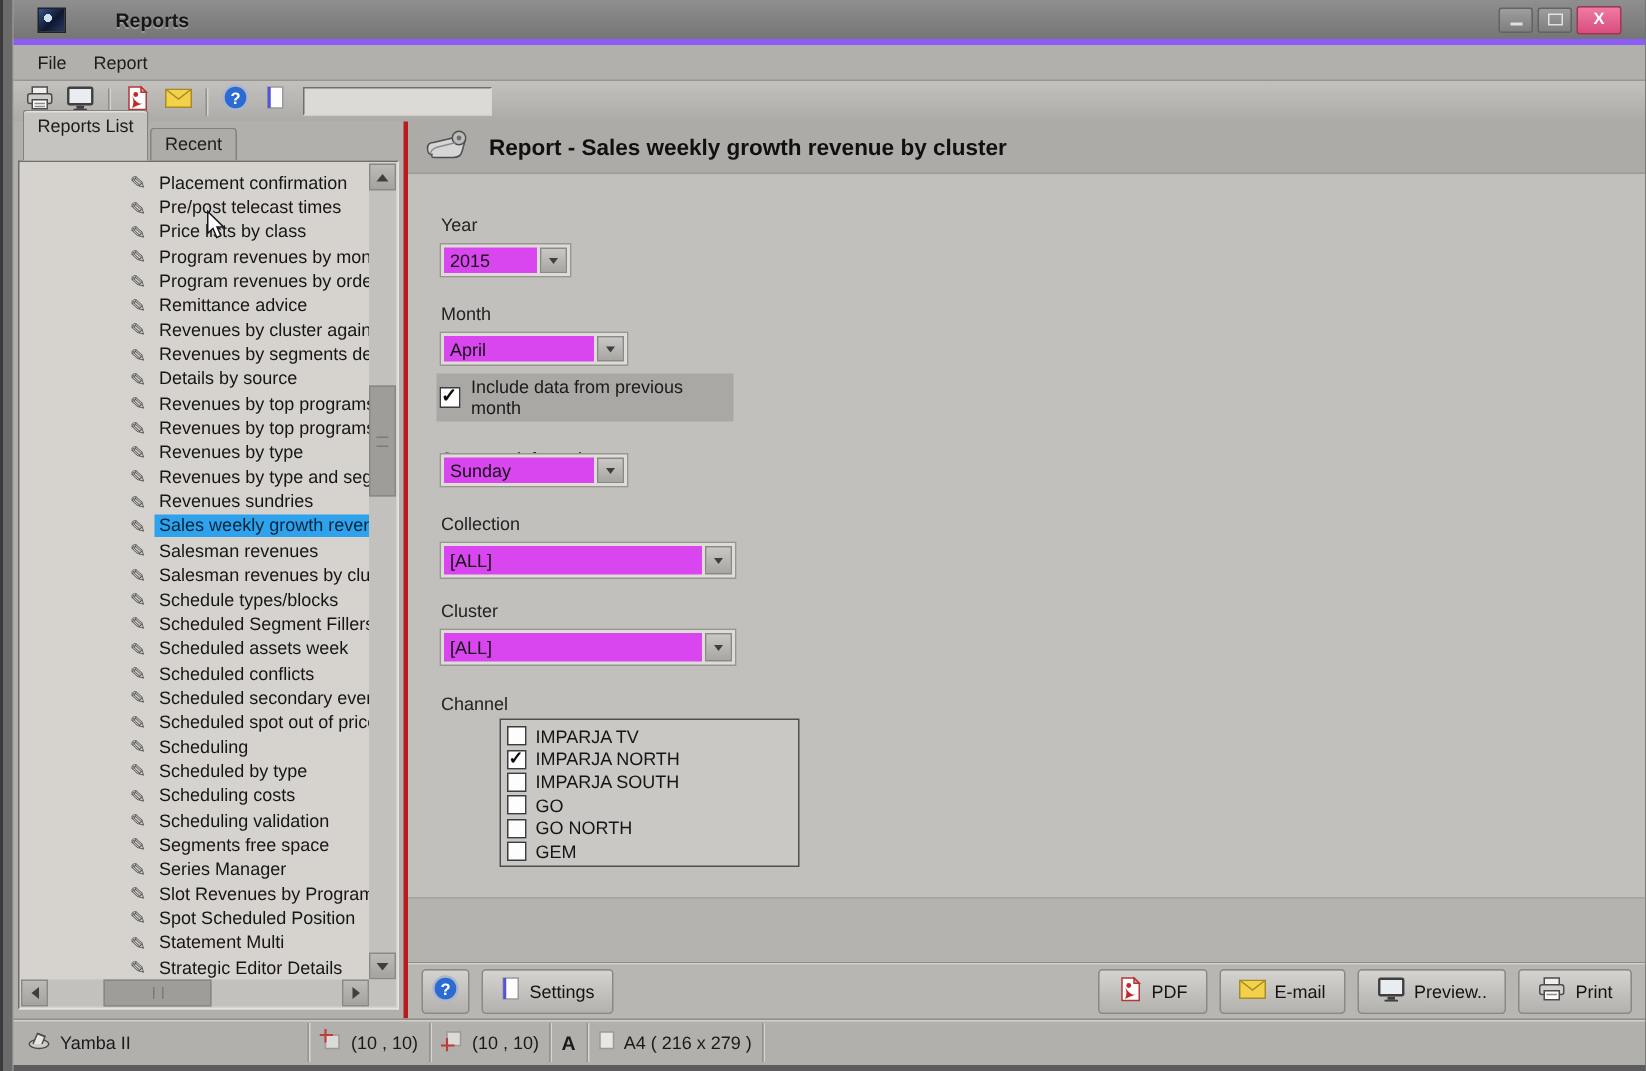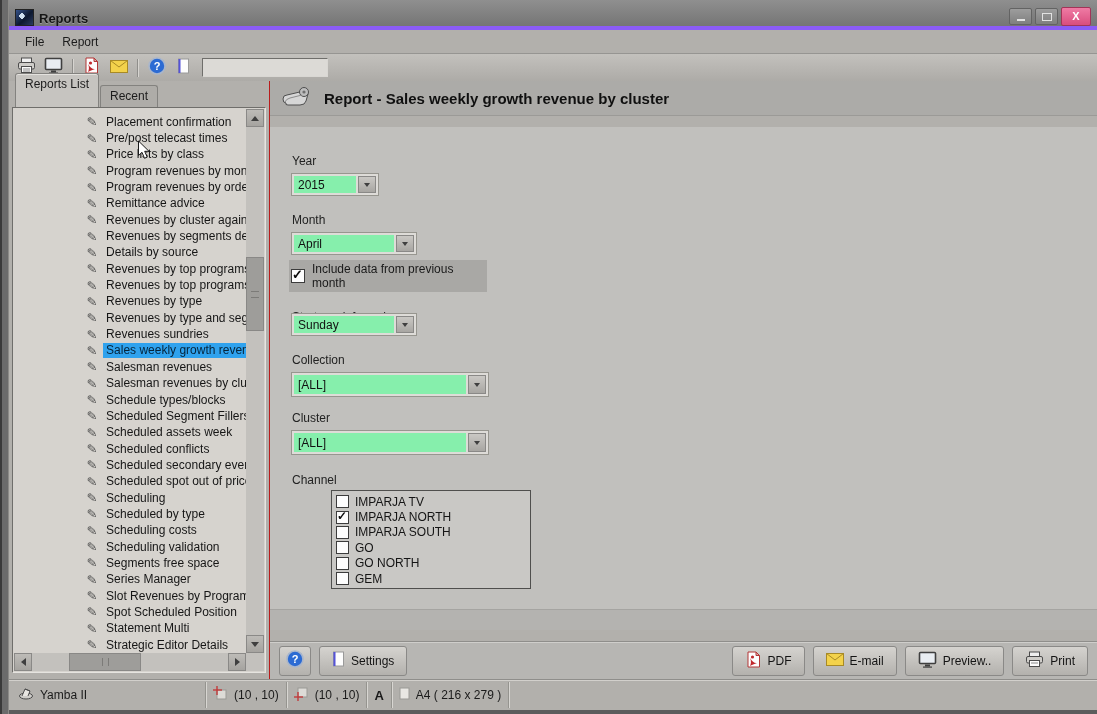--- a/index.html
+++ b/index.html
@@ -7,21 +7,21 @@
           font-family:"Liberation Sans",sans-serif;background:#6d6d6d;
           -webkit-font-smoothing:antialiased;}
   
   .desktop-strip{position:absolute;left:0;top:0;width:8px;height:714px;
     background:linear-gradient(90deg,#3a3a3a 0 2px,#6b6b6b 2px 100%);}
   
   .window{position:absolute;left:8px;top:0;right:0;bottom:0;background:#b2b0ac;
     border-left:1px solid #8c8b88;display:flex;flex-direction:column;}
   
   .titlebar{height:26px;background:linear-gradient(#8f8f8f,#757575);
-    display:flex;align-items:flex-end;padding:0 6px;flex:0 0 auto;}
+    display:flex;align-items:center;padding:0 16px;flex:0 0 auto;gap:28px;}
   .app-icon{width:17px;height:15px;margin-right:5px;border:1px solid #222;
     background:
       radial-gradient(circle at 35% 40%, #cfe0ef 0 18%, transparent 19%),
       linear-gradient(135deg,#35528a 0%,#0d1830 55%,#2a3a60 100%);}
   .win-title{font-size:13px;font-weight:bold;color:#161616;text-shadow:0 1px 0 rgba(255,255,255,.25);}
   .win-controls{margin-left:auto;display:flex;align-items:center;gap:3px;}
   .win-btn{width:21px;height:15px;border:1px solid #636363;border-radius:2px;
     background:linear-gradient(#9d9d9d,#7f7f7f);display:flex;align-items:center;
     justify-content:center;font-size:10px;color:#e8e8e8;line-height:1;}
   .win-btn.min span{display:block;width:8px;height:2px;background:#e2e2e2;margin-top:6px;}
@@ -77,31 +77,31 @@
   .tri.t-sm.t-down{border-top-width:4px;}
   .vthumb{position:absolute;left:0;width:16px;top:148px;height:72px;
     background:#9e9d9a;border:1px solid #898886;}
   .vthumb:after,.hthumb:after{content:"";position:absolute;inset:0;margin:auto;
     width:8px;height:5px;border-top:1px solid #7c7b78;border-bottom:1px solid #7c7b78;}
   .hthumb{position:absolute;top:0;height:16px;left:55px;width:70px;
     background:#9e9d9a;border:1px solid #898886;}
   .hthumb:after{width:5px;height:8px;border:none;border-left:1px solid #7c7b78;border-right:1px solid #7c7b78;}
   .scroll-corner{position:absolute;right:1px;bottom:1px;width:18px;height:18px;background:#c3c1bd;}
   
-  .right-panel{flex:1;display:flex;flex-direction:column;border-left:1px solid #b91c1c;min-width:0;gap:11px;}
+  .right-panel{flex:1;display:flex;flex-direction:column;border-left:3px solid #b91c1c;min-width:0;}
   .panel-header{height:34px;background:#acaba8;border-bottom:1px solid #9b9a97;
     display:flex;align-items:center;padding-left:10px;gap:12px;flex:0 0 auto;}
   .report-title{font-size:15px;font-weight:bold;color:#101010;}
   .form-area{flex:1;position:relative;background:#c1c0bd;min-height:0;}
   .lower-band{position:absolute;left:0;right:0;top:482px;bottom:0;
     background:#b4b3b0;border-top:1px solid #a5a4a1;}
   .fld-label{position:absolute;left:22px;font-size:12px;color:#222;}
   .combo{position:absolute;left:21px;background:#dedcd8;border:1px solid #97968f;
     padding:2px;display:flex;align-items:stretch;box-sizing:border-box;}
-  .combo-text{flex:1;background:#86efac;font-size:12px;color:#111;
+  .combo-text{flex:1;background:#d946ef;font-size:12px;color:#111;
     padding:2px 4px;display:flex;align-items:center;overflow:hidden;}
   .combo-btn{width:16px;margin-left:2px;background:linear-gradient(#cac8c4,#a8a6a2);
     border:1px solid #8a8987;display:flex;align-items:center;justify-content:center;flex:0 0 auto;}
   .chk-row{position:absolute;left:19px;background:#a9a8a5;display:flex;
     align-items:center;gap:7px;padding:2px 8px 2px 2px;}
   .checkbox{width:12px;height:12px;background:#fdfdfd;border:1px solid #3c3c3c;
     position:relative;flex:0 0 auto;}
   .checkbox.checked:after{content:"\2713";position:absolute;left:0px;top:-3px;
     font-size:13px;font-weight:bold;color:#0b0b0b;}
   .chk-label{font-size:12px;color:#1a1a1a;}

